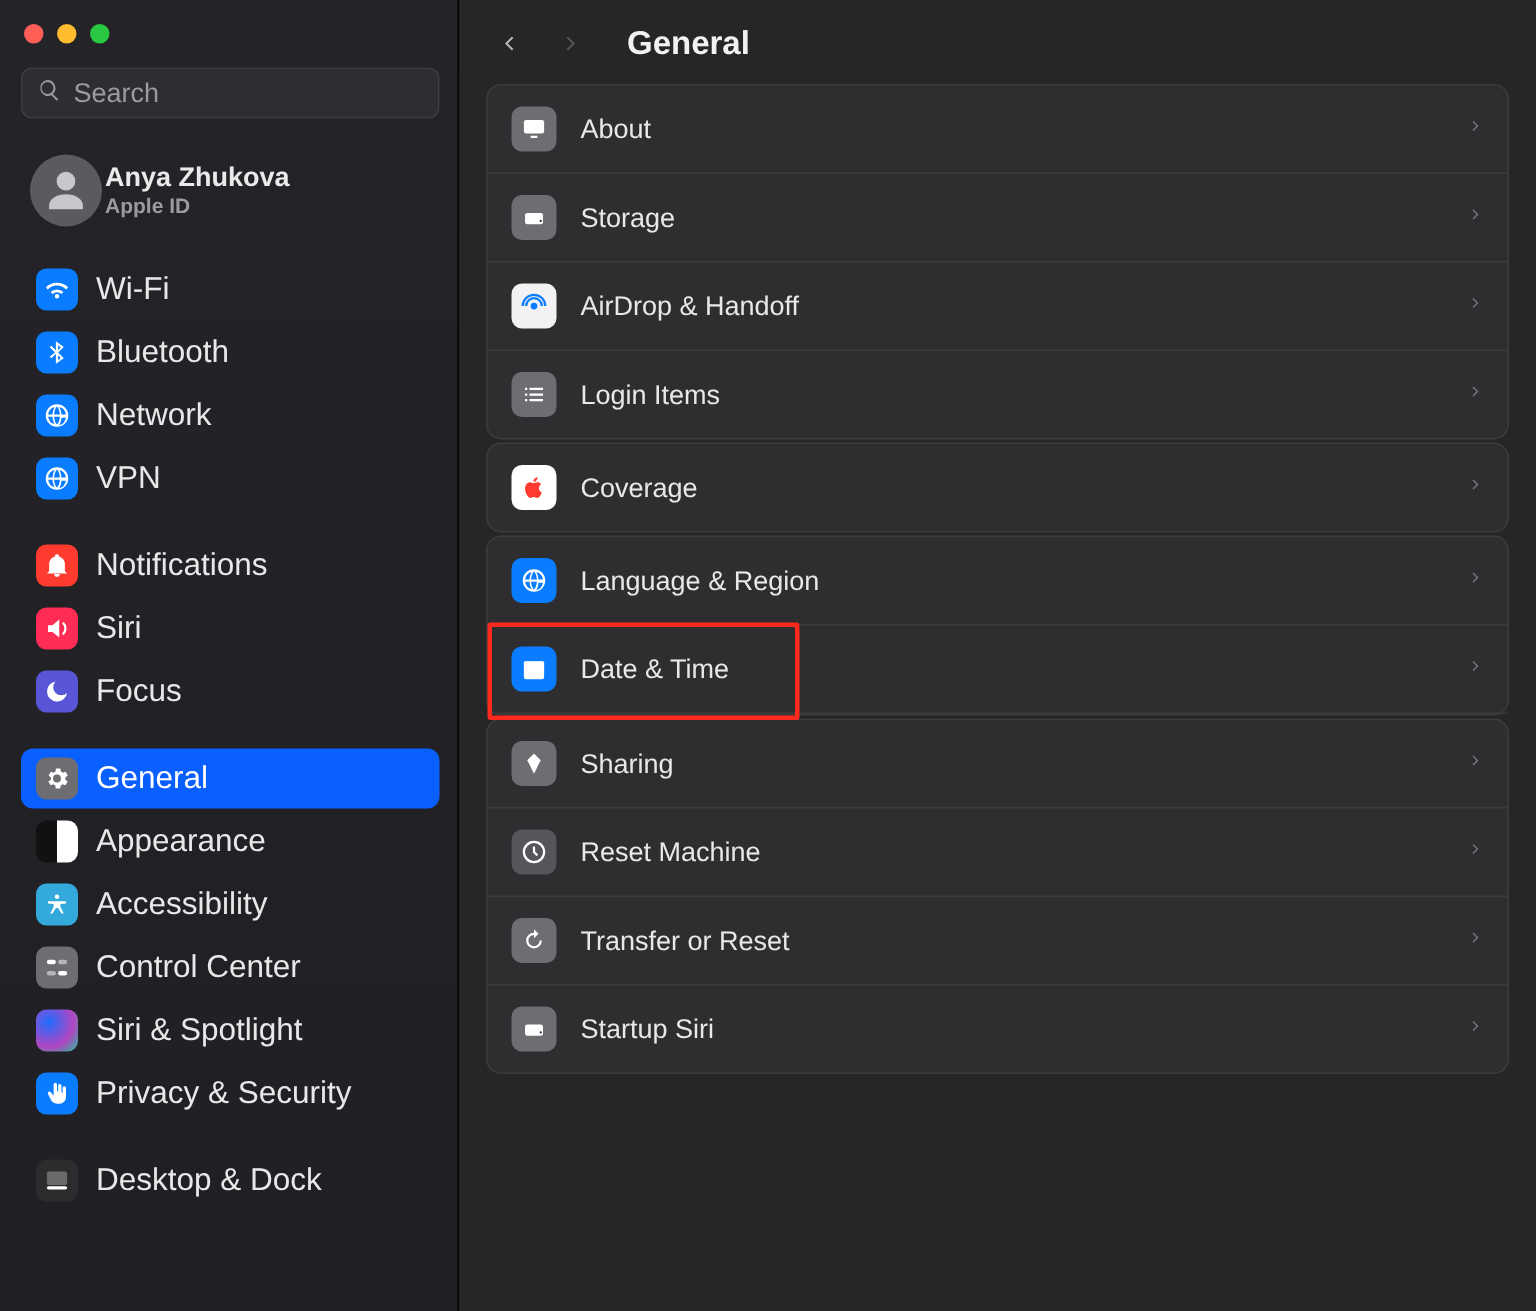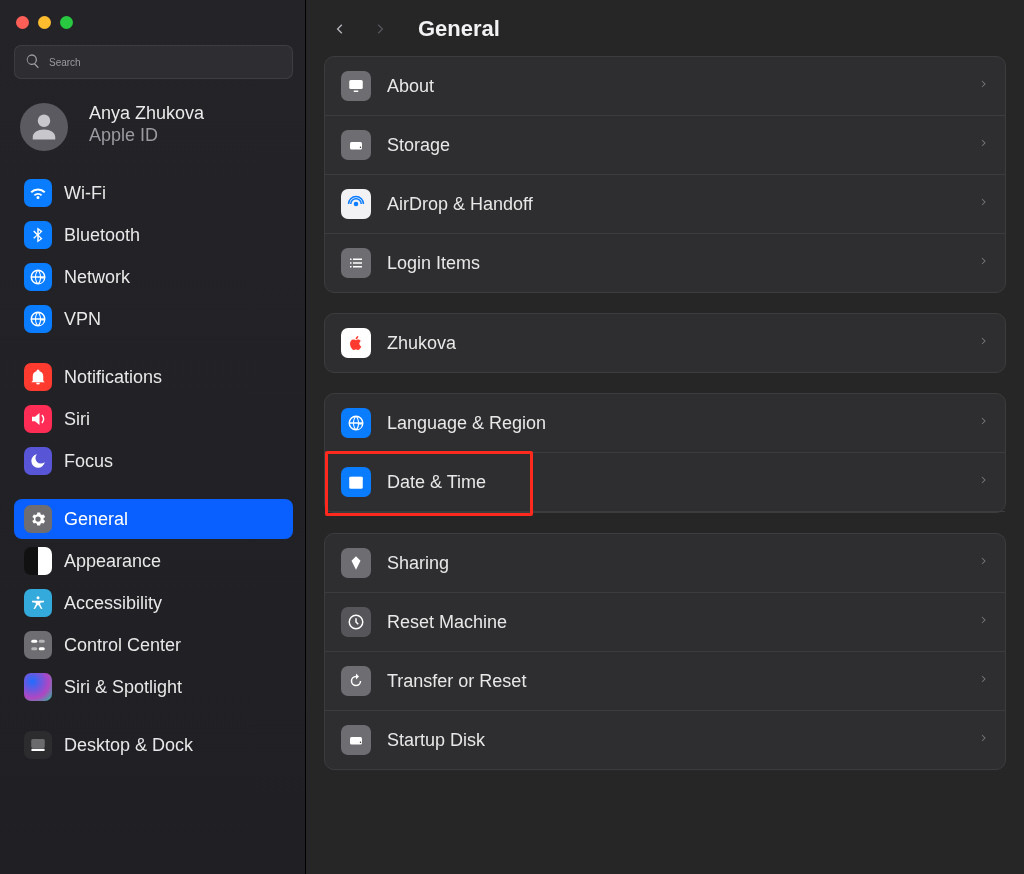--- a/index.html
+++ b/index.html
@@ -26,42 +26,43 @@
   .dot.green { background: #28c840; }
 
   .search {
     display: flex; align-items: center; gap: 8px;
     background: rgba(255,255,255,0.05);
     border: 1px solid rgba(255,255,255,0.08);
     border-radius: 7px;
     padding: 6px 10px;
     height: 34px;
     color: #9a9aa0;
-    font-size: 10px;
+    font-size: 18px;
     margin: 0 4px 8px 4px;
   }
   .search svg { width: 16px; height: 16px; fill: #9a9aa0; }
 
   .account {
-    display: flex; align-items: flex-start; gap: 21px;
+    display: flex; align-items: center; gap: 2px;
     padding: 10px 10px 16px 10px;
+    font-weight: bold;
   }
   .avatar { width: 48px; height: 48px; border-radius: 50%; background: #5a5a60; display: flex; align-items: center; justify-content: center; }
   .avatar svg { width: 30px; height: 30px; fill: #c8c8cc; }
   .acct-name { font-size: 18px; color: #eaeaea; line-height: 1.2; }
-  .acct-sub { font-size: 18px; color: #9a9aa0; line-height: 1.2; }
+  .acct-sub { font-size: 14px; color: #9a9aa0; line-height: 1.2; }
 
   .side-list { display: flex; flex-direction: column; gap: 2px; padding: 0 4px; }
   .side-spacer { height: 14px; }
 
   .side-item {
     display: flex; align-items: center; gap: 12px;
     padding: 6px 10px;
     border-radius: 8px;
-    font-size: 18px;
+    font-size: 21px;
     color: #e8e8e8;
     cursor: default;
   }
   .side-item.selected { background: #0a60ff; color: #fff; }
 
   .sicon { width: 28px; height: 28px; border-radius: 7px; display:flex; align-items:center; justify-content:center; color:#fff; flex: 0 0 28px; }
   .sicon svg { width: 18px; height: 18px; fill: currentColor; }
 
   
   .bg-blue   { background:#0a7cff; }
@@ -75,21 +76,21 @@
   .bg-black  { background:#2c2c2e; }
 
   
   .main { flex: 1; background:#262627; display:flex; flex-direction:column; }
   .topbar { display:flex; align-items:center; gap: 20px; padding: 16px 22px 14px 22px; }
   .navbtn { width:22px; height:22px; display:flex; align-items:center; justify-content:center; color:#b8b8be; }
   .navbtn.disabled { color:#55555a; }
   .navbtn svg { width: 14px; height: 20px; fill: currentColor; }
   .title { font-size: 22px; font-weight: 700; color:#f2f2f4; margin-left: 6px; }
 
-  .content { padding: 0 18px 20px 18px; display:flex; flex-direction:column; gap: 20px; overflow:auto; }
+  .content { padding: 0 18px 20px 18px; display:flex; flex-direction:column; gap: 2px; overflow:auto; }
 
   .group { background:#2e2e30; border:1px solid #3c3c3e; border-radius:10px; }
   .row {
     display:flex; align-items:center; gap: 16px;
     padding: 14px 16px;
     border-bottom:1px solid #3c3c3e;
     font-size:18px; color:#e8e8e8;
     position: relative;
   }
   .group .row:last-child { border-bottom:none;justify-content:space-between; }
@@ -322,20 +323,28 @@
         <span class="sicon bg-sysgray">
             <svg>
               <use href="#i-switches"></use>
             </svg>
           </span>
         <span>Control Center</span>
       </div>
       <div class="side-item">
         <span class="sicon bg-siri"></span>
         <span>Siri &amp; Spotlight</span>
+      </div>
+      <div class="side-item">
+        <span class="sicon bg-blue">
+            <svg>
+              <use href="#i-hand"></use>
+            </svg>
+          </span>
+        <span>Privacy &amp; Security</span>
       </div>
 
       <div class="side-spacer"></div>
 
       <div class="side-item">
         <span class="sicon bg-black">
             <svg>
               <use href="#i-dock"></use>
             </svg>
           </span>
@@ -408,21 +417,21 @@
         </div>
       </div>
 
       <div class="group">
         <div class="row">
           <span class="micon bg-apple">
               <svg style="fill:#ff3b30">
                 <use href="#i-apple"></use>
               </svg>
             </span>
-          <span>Zhukova</span>
+          <span>Coverage</span>
           <span class="chev"><svg>
                 <use href="#i-chevr"></use>
               </svg></span>
         </div>
       </div>
 
       <div class="group">
         <div class="row">
           <span class="micon bg-blue">
               <svg>
@@ -483,21 +492,21 @@
           <span class="chev"><svg>
                 <use href="#i-chevr"></use>
               </svg></span>
         </div>
         <div class="row">
           <span class="micon bg-gray">
               <svg>
                 <use href="#i-disk"></use>
               </svg>
             </span>
-          <span>Startup Disk</span>
+          <span>Startup Siri</span>
           <span class="chev"><svg>
                 <use href="#i-chevr"></use>
               </svg></span>
         </div>
       </div>
 
     </div>
   </main>
 </div>
 

